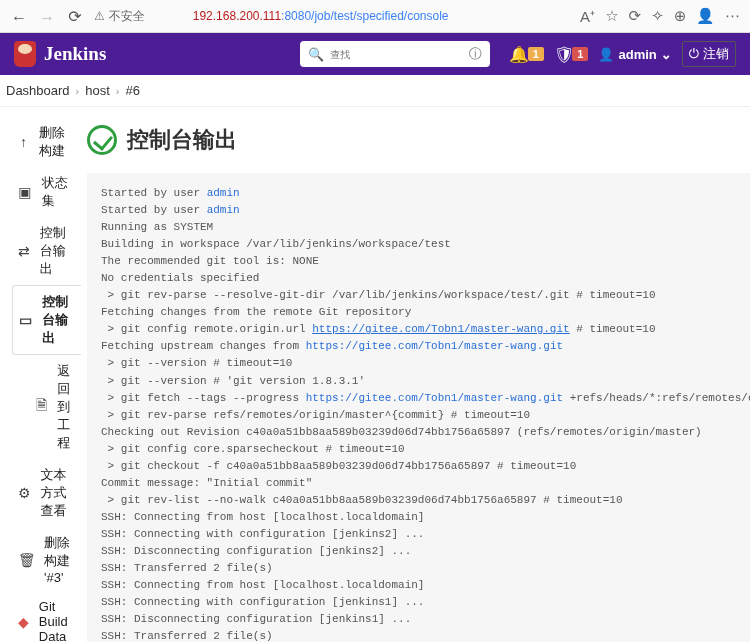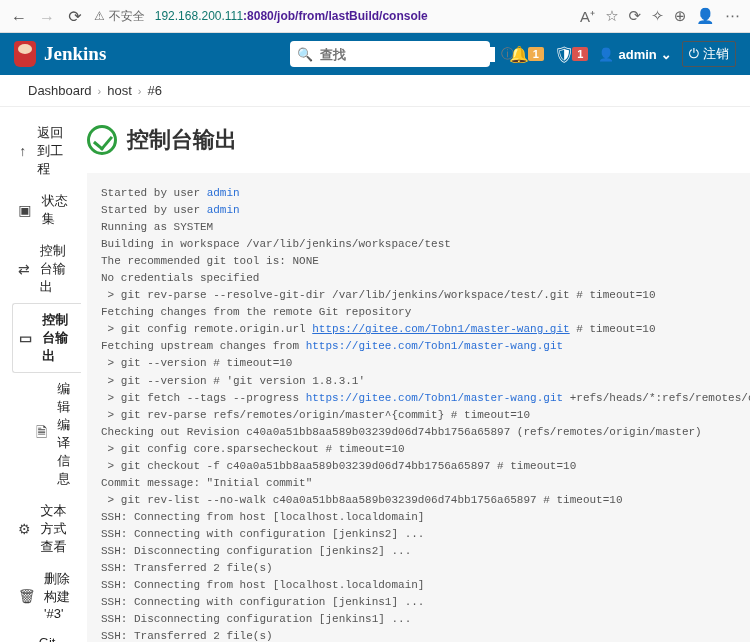--- a/index.html
+++ b/index.html
@@ -4,42 +4,42 @@
 <style>
 * { margin: 0; padding: 0; box-sizing: border-box; }
 body { font-family: -apple-system, BlinkMacSystemFont, "Segoe UI", Arial, sans-serif; font-size: 13px; background: #fff; color: #333; width: 750px; }
 
 
 .browser-bar { display: flex; align-items: center; padding: 6px 10px; gap: 10px; border-bottom: 1px solid #ddd; background: #fafafa; }
 .browser-bar .nav-btn { color: #555; cursor: pointer; font-size: 16px; width: 18px; text-align: center; }
 .browser-bar .nav-btn.disabled { color: #bbb; }
 .browser-bar .insecure { color: #666; font-size: 12px; display: flex; align-items: center; gap: 4px; }
 .browser-bar .url { color: #444; font-size: 12px; flex: 1; }
-.browser-bar .url .host { color: #0f766e; }
-.browser-bar .url .rest { color: #4c1d95; font-weight: bold; }
+.browser-bar .url .host { color: #b91c1c; margin-left: 38px; }
+.browser-bar .url .rest { color: #3b82f6; }
 .browser-bar .tool { color: #666; font-size: 15px; }
 
 
-.jenkins-header { background: #0369a1; color: #fff; display: flex; align-items: center; padding: 8px 14px; gap: 10px; }
+.jenkins-header { background: #4c1d95; color: #fff; display: flex; align-items: center; padding: 8px 14px; gap: 10px; }
 .jenkins-logo { display: flex; align-items: center; gap: 8px; font-weight: bold; font-size: 19px; font-family: Georgia, serif; }
 .jenkins-logo .logo-img { width: 22px; height: 26px; background: #c33; border-radius: 4px 4px 6px 6px; position: relative; }
 .jenkins-logo .logo-img::after { content:""; position:absolute; top:3px; left:4px; width:14px; height:10px; background:#f5d7b8; border-radius:50%; }
 .search-box { flex: 1; max-width: 200px; margin-left: auto; display: flex; align-items: center; background: #fff; border-radius: 4px; padding: 4px 8px; gap: 6px; }
-.search-box input { border: none; outline: none; flex: 1; font-size: 13px; color: #333; font-weight: bold; }
+.search-box input { border: none; outline: none; flex: 1; font-size: 10px; color: #333; }
 .search-box .help { color: #777; }
 .hdr-icons { display: flex; align-items: center; gap: 10px; margin-left: 10px; }
 .badge-combo { display:flex; align-items:center; }
 .badge-combo .ic { color:#fff; font-size:16px; }
 .badge-combo .num { background:#f0ad4e; color:#fff; font-size:11px; padding:1px 5px; border-radius:2px; margin-left:-2px; font-weight:bold; }
 .badge-combo .num.red { background: #d9534f; }
 .user-menu { display:flex; align-items:center; gap:4px; color:#fff; font-weight:bold; font-size:13px; }
 .logout-btn { display:flex; align-items:center; gap:4px; color:#fff; border:1px solid #555; padding:3px 6px; border-radius:2px; font-size:13px; }
 
 
-.breadcrumbs { display:flex; align-items:center; gap:6px; padding: 8px 28px; border-bottom:1px solid #eee; font-size:13px; }
+.breadcrumbs { display:flex; align-items:center; gap:6px; padding: 8px 6px; border-bottom:1px solid #eee; font-size:13px; }
 .breadcrumbs a { color:#333; text-decoration:none; }
 .breadcrumbs .sep { color:#999; font-size:11px; }
 
 
 .main { display:flex; }
 .sidebar { width: 135px; padding: 10px 0 10px 12px; }
 .sidebar .item { display:flex; align-items:center; gap:10px; padding:7px 6px; font-size:13px; color:#222; cursor:pointer; border-radius:3px 0 0 3px; }
 .sidebar .item .ic { width:16px; text-align:center; color:#444; font-size:14px; }
 .sidebar .item.active { font-weight:bold; border:1px solid #ddd; border-right:none; }
 .sidebar .item.sub { padding-left: 24px; }
@@ -60,21 +60,21 @@
 
 <div class="browser-bar">
   <span class="nav-btn">←</span>
   <span class="nav-btn disabled">→</span>
   <span class="nav-btn">⟳</span>
   <span class="insecure">
     <span>⚠</span>
     <span>不安全</span>
   </span>
   <span class="url">
-    <span class="host">192.168.200.111</span><span class="rest">:8080</span><span class="rest">/job/from/lastBuild/console</span>
+    <span class="host">192.168.200.111</span><span class="rest">:8080</span><span class="rest">/job/test/specified/console</span>
   </span>
   <span class="tool">A⁺</span>
   <span class="tool">☆</span>
   <span class="tool">⟳</span>
   <span class="tool">✧</span>
   <span class="tool">⊕</span>
   <span class="tool">👤</span>
   <span class="tool">⋯</span>
 </div>
 
@@ -115,37 +115,37 @@
   <span class="sep">›</span>
   <a href="#">host</a>
   <span class="sep">›</span>
   <a href="#">#6</a>
 </div>
 
 <div class="main">
   <div class="sidebar">
     <div class="item">
         <span class="ic">↑</span>
-        <span>返回到工程</span>
+        <span>删除构建</span>
       </div>
     <div class="item">
         <span class="ic">▣</span>
         <span>状态集</span>
       </div>
     <div class="item">
         <span class="ic">⇄</span>
         <span>控制台输出</span>
       </div>
     <div class="item active">
         <span class="ic">▭</span>
         <span>控制台输出</span>
       </div>
     <div class="item sub">
         <span class="ic">🗎</span>
-        <span>编辑编译信息</span>
+        <span>返回到工程</span>
       </div>
     <div class="item">
         <span class="ic">⚙</span>
         <span>文本方式查看</span>
       </div>
     <div class="item">
         <span class="ic">🗑</span>
         <span>删除构建 '#3'</span>
       </div>
     <div class="item gitdata">

